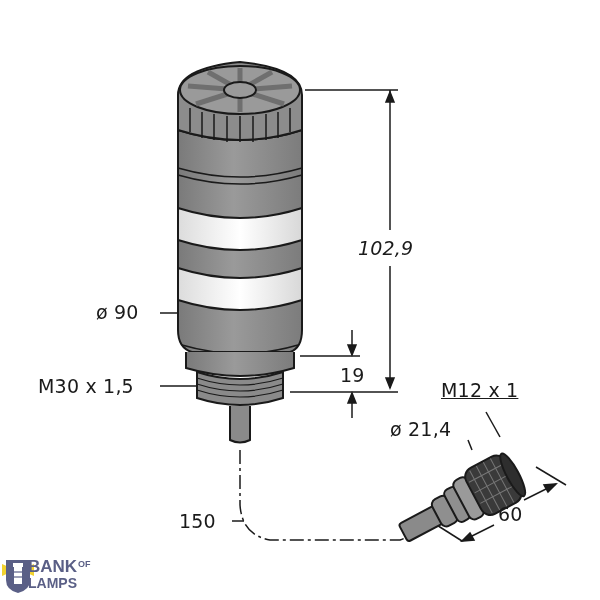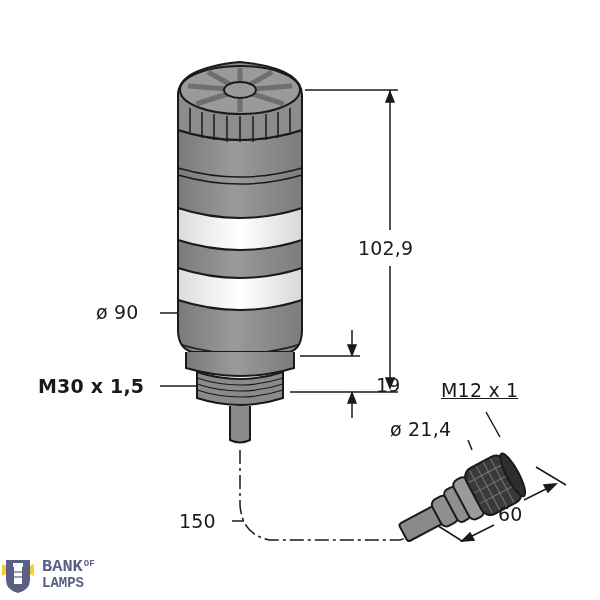--- a/index.html
+++ b/index.html
@@ -2,21 +2,21 @@
 <html><head>
 <meta charset="utf-8">
 <style>
   html, body { margin: 0; padding: 0; background: #ffffff; }
   body { width: 600px; height: 600px; position: relative; overflow: hidden;
          font-family: "DejaVu Sans", sans-serif; }
   svg.drawing { position: absolute; left: 0; top: 0; }
   .lbl { position: absolute; font-family: "DejaVu Sans", sans-serif; font-size: 19px;
          color: #1a1a1a; white-space: nowrap; line-height: 1; letter-spacing: 0.2px; }
   .logo { position: absolute; left: 2px; top: 556px; width: 110px; height: 40px; }
-  .logo-text { position: absolute; left: 40px; top: 0; font-family: Liberation Mono, monospace;
+  .logo-text { position: absolute; left: 26px; top: 0; font-family: Liberation Sans, sans-serif;
                font-weight: bold; color: #5a5f86; line-height: 1; }
   .logo-l1 { top: 2px; font-size: 17px; }
   .logo-l1 .of { font-size: 9px; vertical-align: 5px; margin-left: 1px; }
   .logo-l2 { top: 20px; font-size: 14px; }
 </style>
 </head>
 <body>
 
 <svg class="drawing" width="600" height="600" viewBox="0 0 600 600">
   <defs>
@@ -130,24 +130,24 @@
       <line x1="496" y1="467" x2="496" y2="517"></line>
       <line x1="504" y1="467" x2="504" y2="517"></line>
       <line x1="474" y1="478" x2="514" y2="478"></line>
       <line x1="474" y1="490" x2="514" y2="490"></line>
       <line x1="474" y1="502" x2="514" y2="502"></line>
     </g>
     <ellipse cx="516" cy="492" rx="6" ry="24" fill="#2e2e2e"></ellipse>
   </g>
 </svg>
 
-<span class="lbl" style="left:358px; top:239px;">102,9</span>
+<span class="lbl" style="left:358px; top:239px;font-style:italic;">102,9</span>
 <span class="lbl" style="left:96px; top:303px;">ø 90</span>
-<span class="lbl" style="left:340px; top:376px;margin-left:36px;">19</span>
-<span class="lbl" style="left:38px; top:377px;font-weight:bold;">M30 x 1,5</span>
+<span class="lbl" style="left:340px; top:366px;">19</span>
+<span class="lbl" style="left:38px; top:377px;">M30 x 1,5</span>
 <span class="lbl" style="left:441px; top:381px;text-decoration:underline;">M12 x 1</span>
 <span class="lbl" style="left:390px; top:420px;">ø 21,4</span>
 <span class="lbl" style="left:498px; top:505px;">60</span>
 <span class="lbl" style="left:179px; top:512px;">150</span>
 
 <div class="logo">
   <svg width="32" height="38" viewBox="0 0 32 38" style="position:absolute;left:0;top:0;">
     <polygon points="0,8 14,14 0,20" fill="#f2d22e"></polygon>
     <polygon points="32,8 18,14 32,20" fill="#f2d22e"></polygon>
     <path d="M4 4 L28 4 L28 24 Q28 34 16 37 Q4 34 4 24 Z" fill="#5a5f86"></path>

